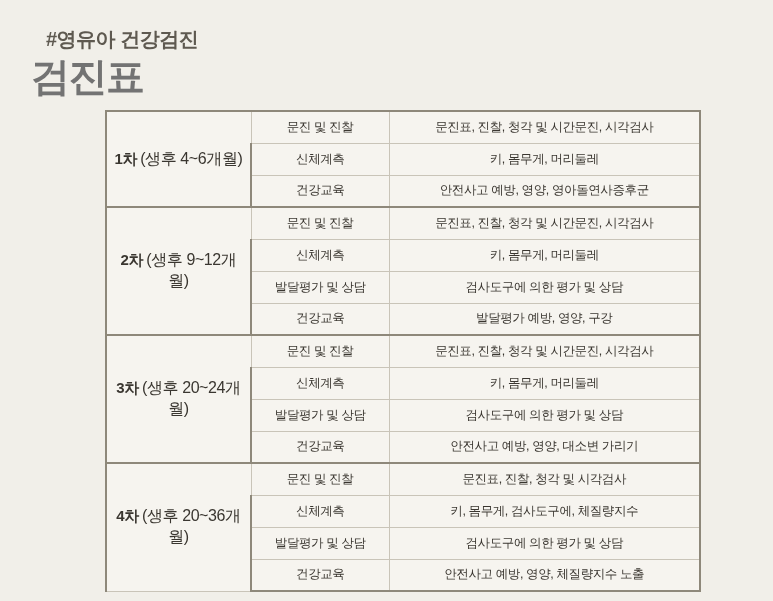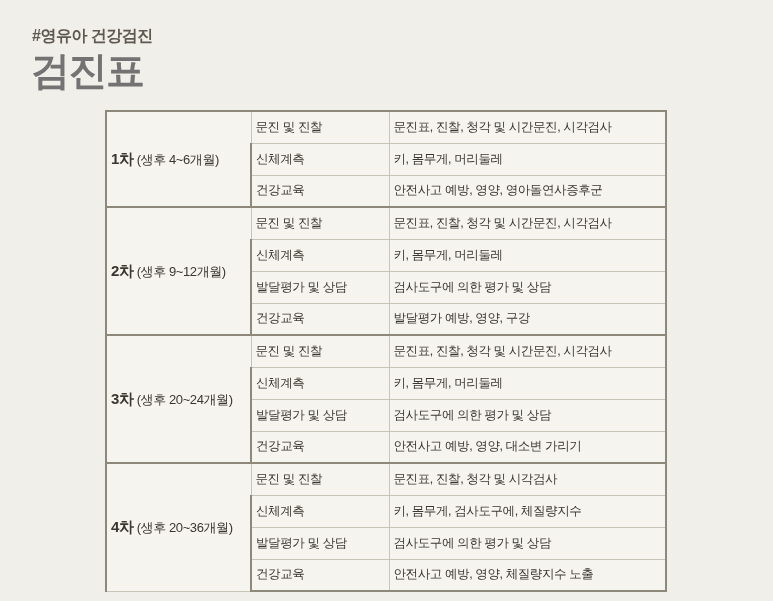--- a/index.html
+++ b/index.html
@@ -15,25 +15,25 @@
     overflow: hidden;
   }
   .page {
     position: relative;
     width: 773px;
     height: 601px;
     box-sizing: border-box;
     padding: 26px 30px 0 30px;
   }
   .hashtag {
-    font-size: 16px;
+    font-size: 20px;
     font-weight: bold;
     color: #5e5950;
     letter-spacing: -0.5px;
-    margin: 0 0 2px 2px;
+    margin: 0 0 2px 16px;
   }
   .title {
     font-size: 39px;
     font-weight: bold;
     color: #737373;
     letter-spacing: -1.5px;
     margin: 0 0 0 1px;
     line-height: 1.15;
   }
   .table-wrap {
@@ -45,45 +45,46 @@
   table.exam {
     border-collapse: collapse;
     width: 560px;
     background: #f6f4ef;
     table-layout: fixed;
   }
   table.exam td {
     border: 1px solid #c9c4b8;
     font-size: 12.5px;
     color: #3a3630;
+    text-align: center;
     vertical-align: middle;
     height: 32px;
     letter-spacing: -0.4px;
     padding: 0 4px;
     box-sizing: border-box;
   }
   td.round-cell {
     width: 145px;
     font-size: 13px;
     color: #34312b;
     background: #f6f4ef;
   }
   td.round-cell .num {
     font-weight: bold;
     font-size: 15px;
   }
   td.round-cell .age {
     font-weight: normal;
-    font-size: 13px;
+    font-size: 16px;
   }
   td.category-cell {
     width: 138px;
   }
   td.detail-cell {
-    width: 277px;
+    width: 311px;
   }
   tr.group-start td {
     border-top: 2px solid #8e887a;
   }
   table.exam tr:first-child td {
     border-top: 2px solid #8e887a;
   }
   table.exam tr:last-child td {
     border-bottom: 2px solid #8e887a;
   }

